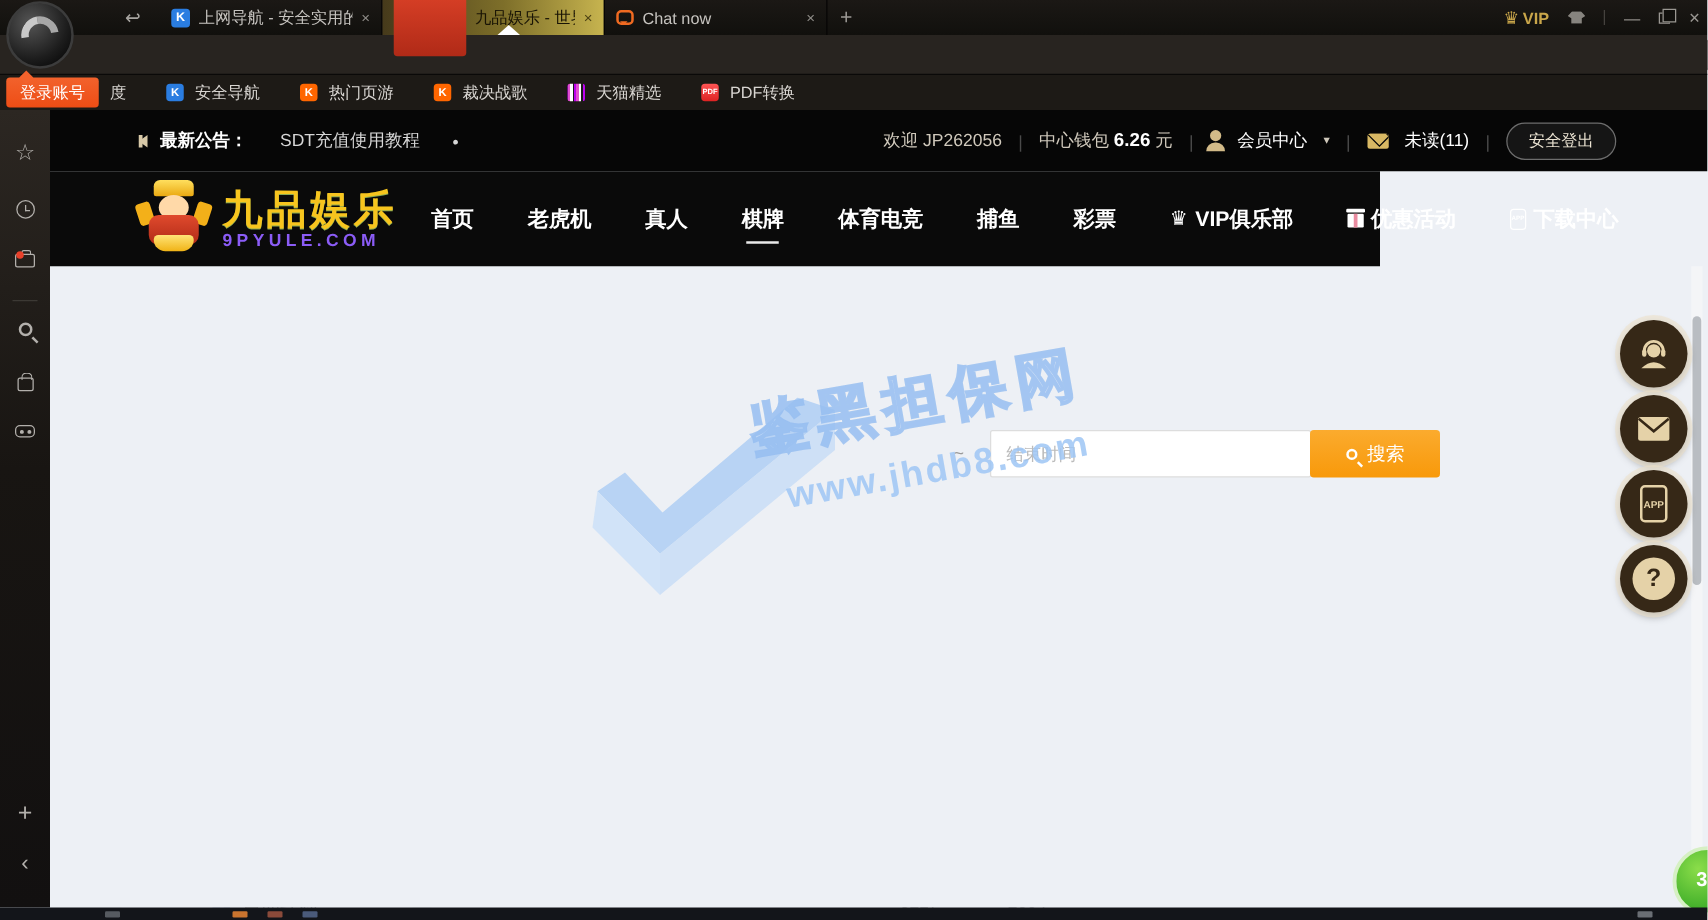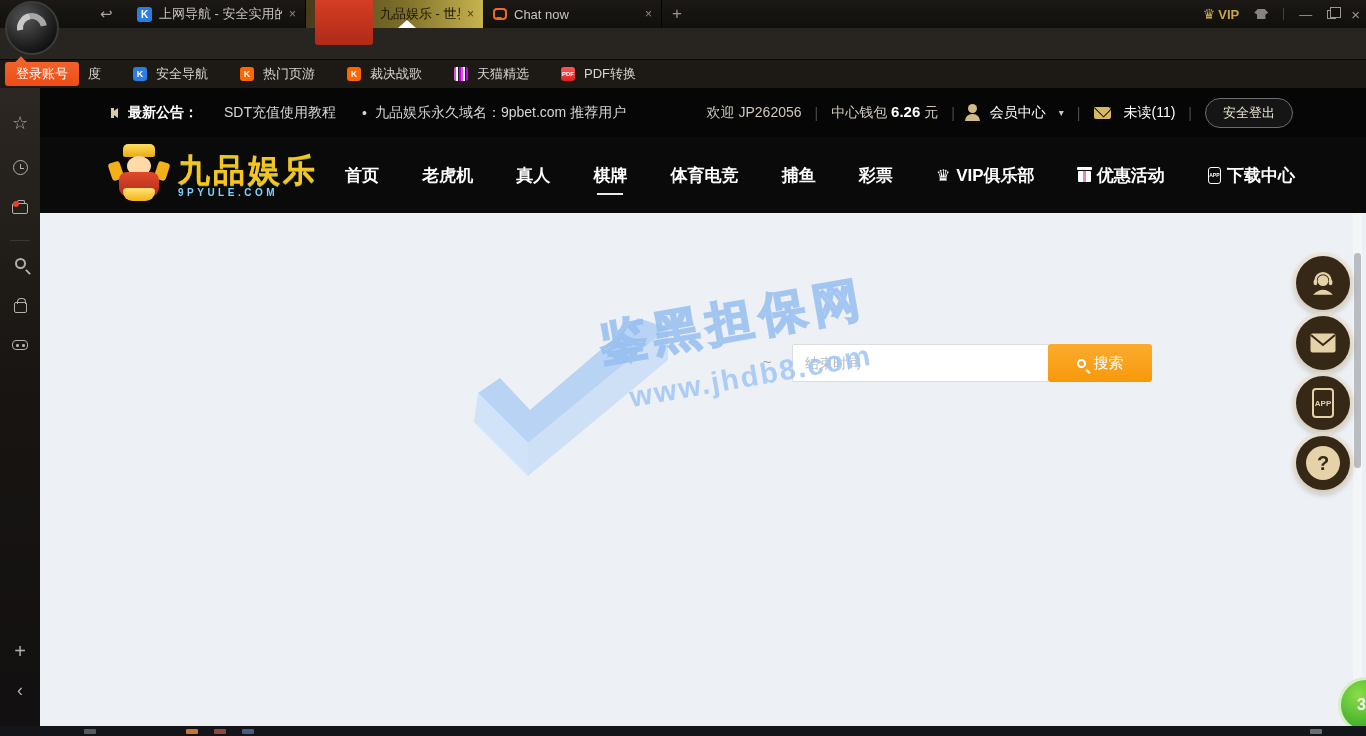--- a/index.html
+++ b/index.html
@@ -91,32 +91,32 @@
   .anntxt{color:#d6d6d6}
   .annright{margin-left:auto;display:flex;align-items:center;gap:13px;color:#cfc8bb}
   .annright .white{color:#fff}
   .annright .amt{color:#fff;font-weight:bold;font-size:15px}
   .personico{width:9px;height:9px;background:#d2ba88;border-radius:50%;position:relative;margin-bottom:8px}
   .personico::after{content:"";position:absolute;left:-3px;top:10px;width:15px;height:7px;background:#d2ba88;border-radius:8px 8px 0 0}
   .envico{width:17px;height:12px;background:#d8b863;border-radius:2px;position:relative;overflow:hidden}
   .envico::after{content:"";position:absolute;left:1px;top:-5px;width:13px;height:10px;background:#d8b863;border:1.5px solid #060606;transform:rotate(45deg)}
   .logoutbtn{border:1px solid #6d6d6d;border-radius:15px;padding:5px 17px;color:#ece4d3;font-size:13px;background:#151515}
 
-  .mainnav{position:absolute;left:40px;top:137px;width:1326px;height:76px;background:#0a0a0a;z-index:5}
+  .mainnav{position:absolute;left:40px;top:137px;width:1064px;height:76px;background:#0a0a0a;z-index:5}
   .sitelogo{position:absolute;left:70px;top:7px;display:flex;align-items:center;gap:10px}
   .mascot{width:58px;height:62px;position:relative}
   .mascot .hat{position:absolute;left:13px;top:0;width:32px;height:13px;background:linear-gradient(#ffdf5e,#eaa912);border-radius:5px 5px 2px 2px}
   .mascot .face{position:absolute;left:17px;top:12px;width:24px;height:20px;background:#ffd9a8;border-radius:50%}
   .mascot .body{position:absolute;left:9px;top:28px;width:40px;height:24px;background:linear-gradient(#e04a2d,#b02a17);border-radius:8px}
   .mascot .ingot{position:absolute;left:13px;top:44px;width:32px;height:13px;background:linear-gradient(#ffe477,#f0b316);border-radius:4px 4px 10px 10px}
   .mascot .wing1,.mascot .wing2{position:absolute;top:18px;width:12px;height:18px;background:#f3b019;border-radius:3px;transform:rotate(-18deg)}
   .mascot .wing2{right:0;transform:rotate(18deg)}
   .mascot .wing1{left:0}
   .logotxt .cn{font-size:32px;font-weight:bold;color:#f7c51e;letter-spacing:3px;text-shadow:0 1px 0 #8a5;line-height:34px;font-family:"DejaVu Sans","Liberation Sans",sans-serif}
-  .logotxt .en{font-size:10px;font-weight:bold;color:#7dd3fc;letter-spacing:3.5px}
+  .logotxt .en{font-size:14px;font-weight:bold;color:#8b5cf6;letter-spacing:3.5px}
   .navitems{position:absolute;left:305px;top:0;width:950px;height:76px;display:flex;align-items:center;justify-content:space-between}
   .navitem{color:#fff;font-size:17px;font-weight:bold;display:flex;align-items:center;gap:6px;white-space:nowrap}
   .navitem.underline{position:relative}
   .navitem.underline::after{content:"";position:absolute;left:4px;right:4px;bottom:-8px;height:2px;background:#e9e9e9}
   .navcrown{font-size:16px}
   .giftico{width:13px;height:11px;background:#fff;position:relative;border-radius:1px;margin-top:3px}
   .giftico::before{content:"";position:absolute;left:5px;top:0;width:3px;height:11px;background:#e98ba0}
   .giftico::after{content:"";position:absolute;left:-1px;top:-4px;width:15px;height:3px;background:#fff;border-radius:1px}
   .phoneico{width:13px;height:17px;border:1.5px solid #fff;border-radius:3px;display:flex;align-items:center;justify-content:center;font-size:5px;font-weight:bold;color:#fff;letter-spacing:0}
 
@@ -303,21 +303,20 @@
     </div>
   <div class="railico" style="top:552px;font-size:20px">+</div>
   <div class="railico" style="top:592px;font-size:18px">‹</div>
 </div>
 
 <div class="announce">
   <span class="spkico"></span>
   <span class="annlbl">最新公告：</span>
   <span class="anntxt">SDT充值使用教程</span>
   <span class="anntxt" style="margin:0 8px 0 26px">•</span>
-  <span class="anntxt">九品娱乐永久域名：9pbet.com 推荐用户</span>
   <span class="annright">
     <span>欢迎 JP262056</span>
     <span style="color:#4a4a4a">|</span>
     <span><span>中心钱包</span> <span class="amt">6.26</span> <span>元</span></span>
     <span style="color:#4a4a4a">|</span>
     <span class="personico"></span>
     <span class="white">会员中心</span>
     <span style="font-size:10px">▾</span>
     <span style="color:#4a4a4a">|</span>
     <span class="envico"></span>

